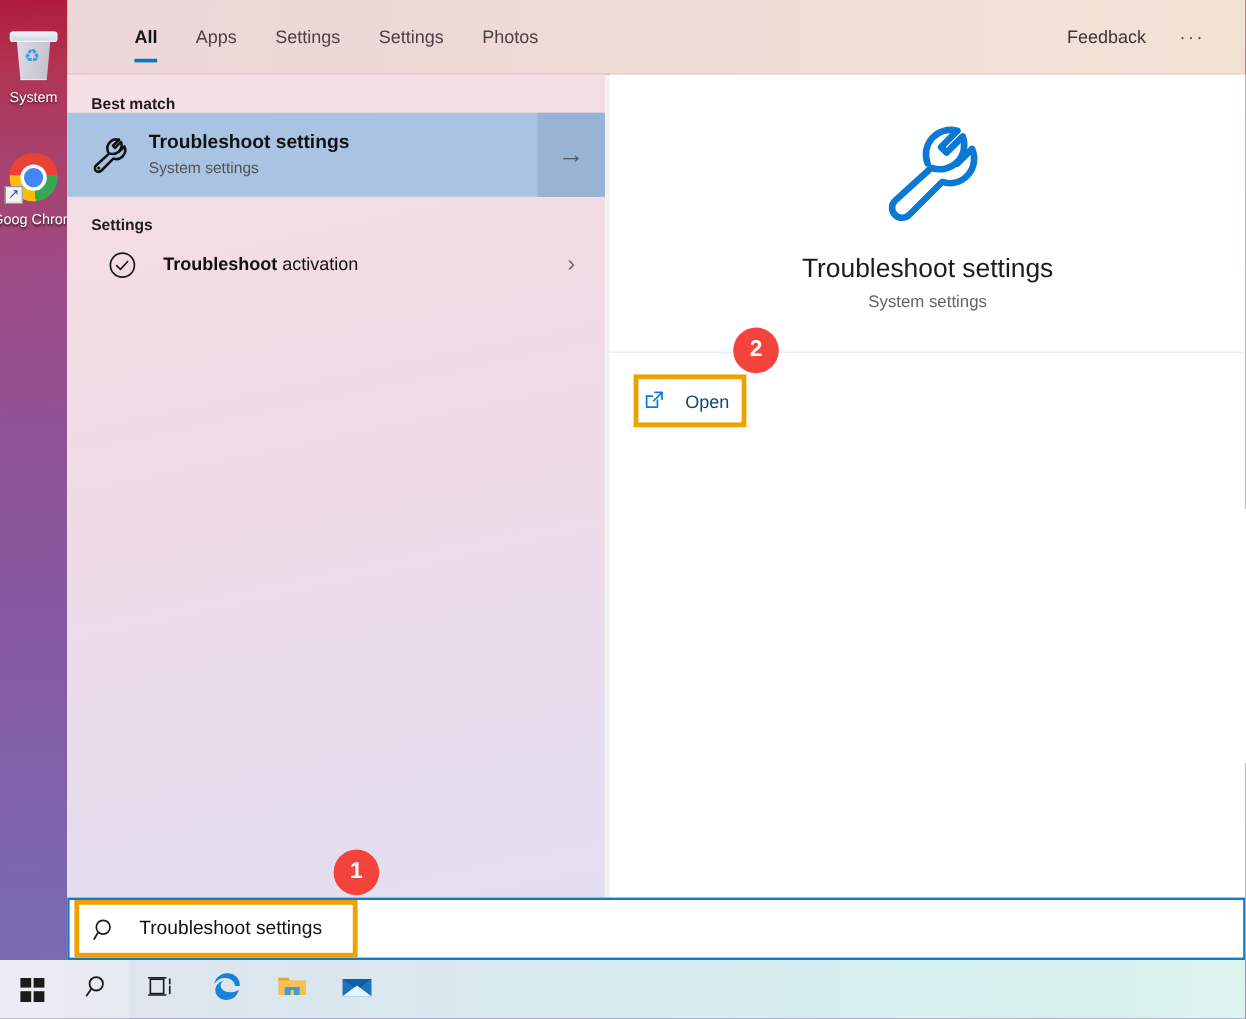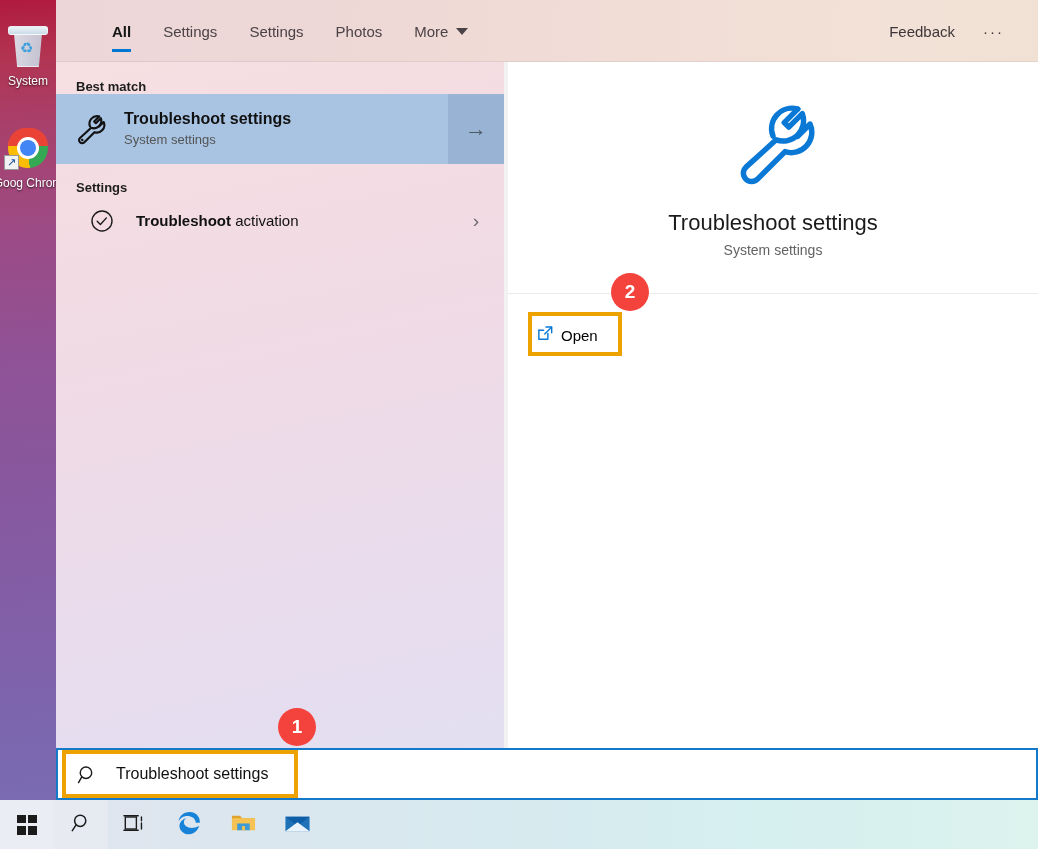--- a/index.html
+++ b/index.html
@@ -172,23 +172,23 @@
     height: 232px; flex: 0 0 232px;
     display:flex; flex-direction:column; align-items:center; justify-content:center;
     border-bottom: 1px solid #eaeaea;
   }
   #preview-icon { margin-bottom: 16px; }
   #preview-title { font-size: 22px; color:#1b1b1b; line-height:28px; }
   #preview-sub { font-size: 14px; color:#636363; margin-top: 5px; }
 
   #preview-actions { padding: 22px 14px 0 14px; }
   .action-btn {
-    display:inline-flex; align-items:center; gap:6px;
+    display:inline-flex; align-items:center; gap:16px;
     height: 38px; padding: 0 18px 0 14px;
-    font-size: 15px; color:#000000; cursor: default;
+    font-size: 15px; color:#0c4a6e; cursor: default;
   }
 
   
   #searchbar-wrap {
     position: absolute; left: 56px; top: 800px; width: 982px; height: 49px;
     z-index: 6;
   }
   #searchbar {
     position:absolute; left:0; top:-52px; width:982px; height:52px;
     background:#fff; border:2px solid #1479c9;
@@ -253,31 +253,30 @@
 </div>
 
 <div id="search-flyout">
 
   <div id="flyout-header">
     <div class="tabs">
       <div class="tab active">
         <span>All</span>
       </div>
       <div class="tab">
-        <span>Settings</span>
+        <span>Apps</span>
       </div>
       <div class="tab">
         <span>Settings</span>
       </div>
       <div class="tab">
+        <span>Settings</span>
+      </div>
+      <div class="tab">
         <span>Photos</span>
-      </div>
-      <div class="tab">
-        <span>More</span>
-        <span class="caret"></span>
       </div>
     </div>
     <div class="header-right">
       <div class="hr-item">Feedback</div>
       <div class="hr-item dots">···</div>
     </div>
   </div>
 
   <div id="flyout-body">
 

